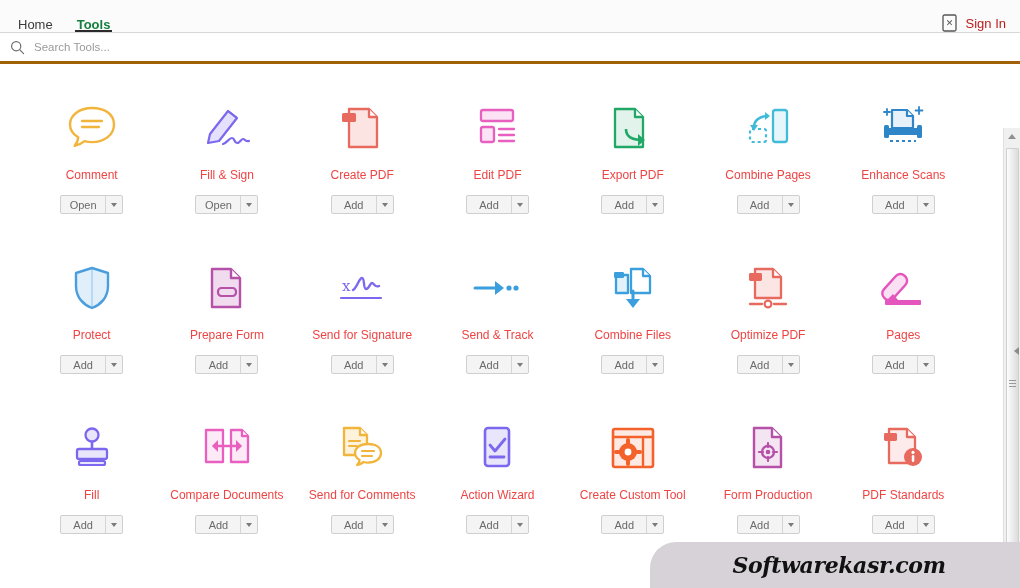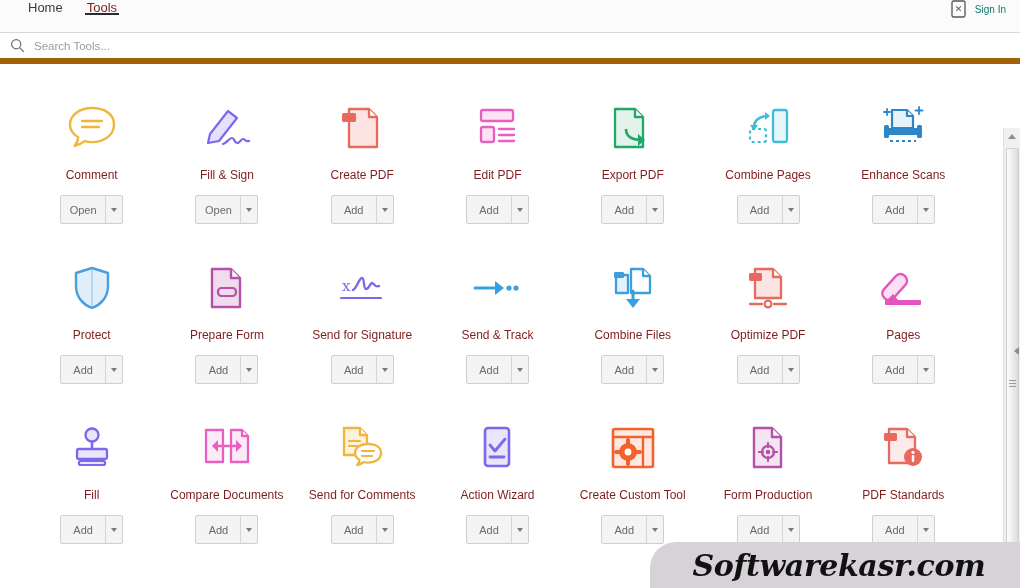--- a/index.html
+++ b/index.html
@@ -14,53 +14,52 @@
 
   
   #app { position: relative; width: 1020px; height: 588px; background:#fff; }
 
   .menubar {
     position: relative;
     height: 33px;
     background: #fbfbfb;
     border-bottom: 1px solid #d8d8d8;
     display: flex;
-    align-items: flex-start;
-    padding-left: 10px;
+    align-items: flex-end;
   }
   .menu-items { display: flex; align-items: stretch; padding-left: 6px; }
   .menu-item {
     display: flex; align-items: center;
     padding: 0 12px;
     font-size: 13px;
     color: #3b3b3b;
     cursor: pointer;
     position: relative;
   }
-  .menu-item.active { font-weight: normal; color: #7f1d1d; }
+  .menu-item.active { font-weight: bold; color: #15803d; }
   .menu-item.active::after {
     content: "";
     position: absolute;
     left: 10px; right: 10px; bottom: 0;
     height: 2px; background: #2b2b2b;
   }
   .menubar-right {
     margin-left: auto;
     display: flex; align-items: center;
     padding-right: 14px;
     gap: 9px;
   }
   .device-icon { width: 15px; height: 18px; display:block; }
-  .signin-label { font-size: 10px; color: #0f766e; cursor: pointer; }
+  .signin-label { font-size: 13px; color: #b91c1c; cursor: pointer; }
 
   
   .searchbar {
     height: 31px;
     background: #ffffff;
-    border-bottom: 6px solid #a16207;
+    border-bottom: 3px solid #a16207;
     display: flex; align-items: center;
     padding-left: 10px;
   }
   .search-icon { width: 15px; height: 15px; margin-right: 7px; display:block; }
   .search-input {
     border: none; outline: none;
     font-size: 11.5px;
     color: #8a8a8a;
     background: transparent;
     font-family: "Liberation Sans", sans-serif;
@@ -89,29 +88,29 @@
     padding-top: 18px;
   }
   .tool-icon {
     width: 56px; height: 52px;
     display: flex; align-items: center; justify-content: center;
     margin-bottom: 14px;
   }
   .tool-icon svg { display: block; }
   .tool-label {
     font-size: 12px;
-    color: #7f1d1d;
+    color: #ef4444;
     text-align: right;
     line-height: 14px;
     margin-bottom: 13px;
     white-space: nowrap;
   }
   .split-btn {
     display: flex;
-    height: 29px;
+    height: 19px;
     border: 1px solid #cfcfcf;
     border-radius: 2px;
     background: #f4f4f4;
     overflow: hidden;
     cursor: pointer;
   }
   .split-btn .main {
     display: flex; align-items: center; justify-content: center;
     min-width: 44px;
     padding: 0 7px;
@@ -182,21 +181,21 @@
     min-width: 370px;
     background: #d6d2d8;
     border-top-left-radius: 26px;
     display: flex; align-items: center; justify-content: center;
     padding: 0 26px 0 34px;
   }
   .watermark span {
     font-family: "DejaVu Serif", serif;
     font-weight: bold;
     font-style: italic;
-    font-size: 30px;
+    font-size: 22px;
     color: #111111;
     letter-spacing: -0.4px;
   }
 </style>
 </head>
 <body>
 
 <div id="app">
 
   <div class="menubar">

